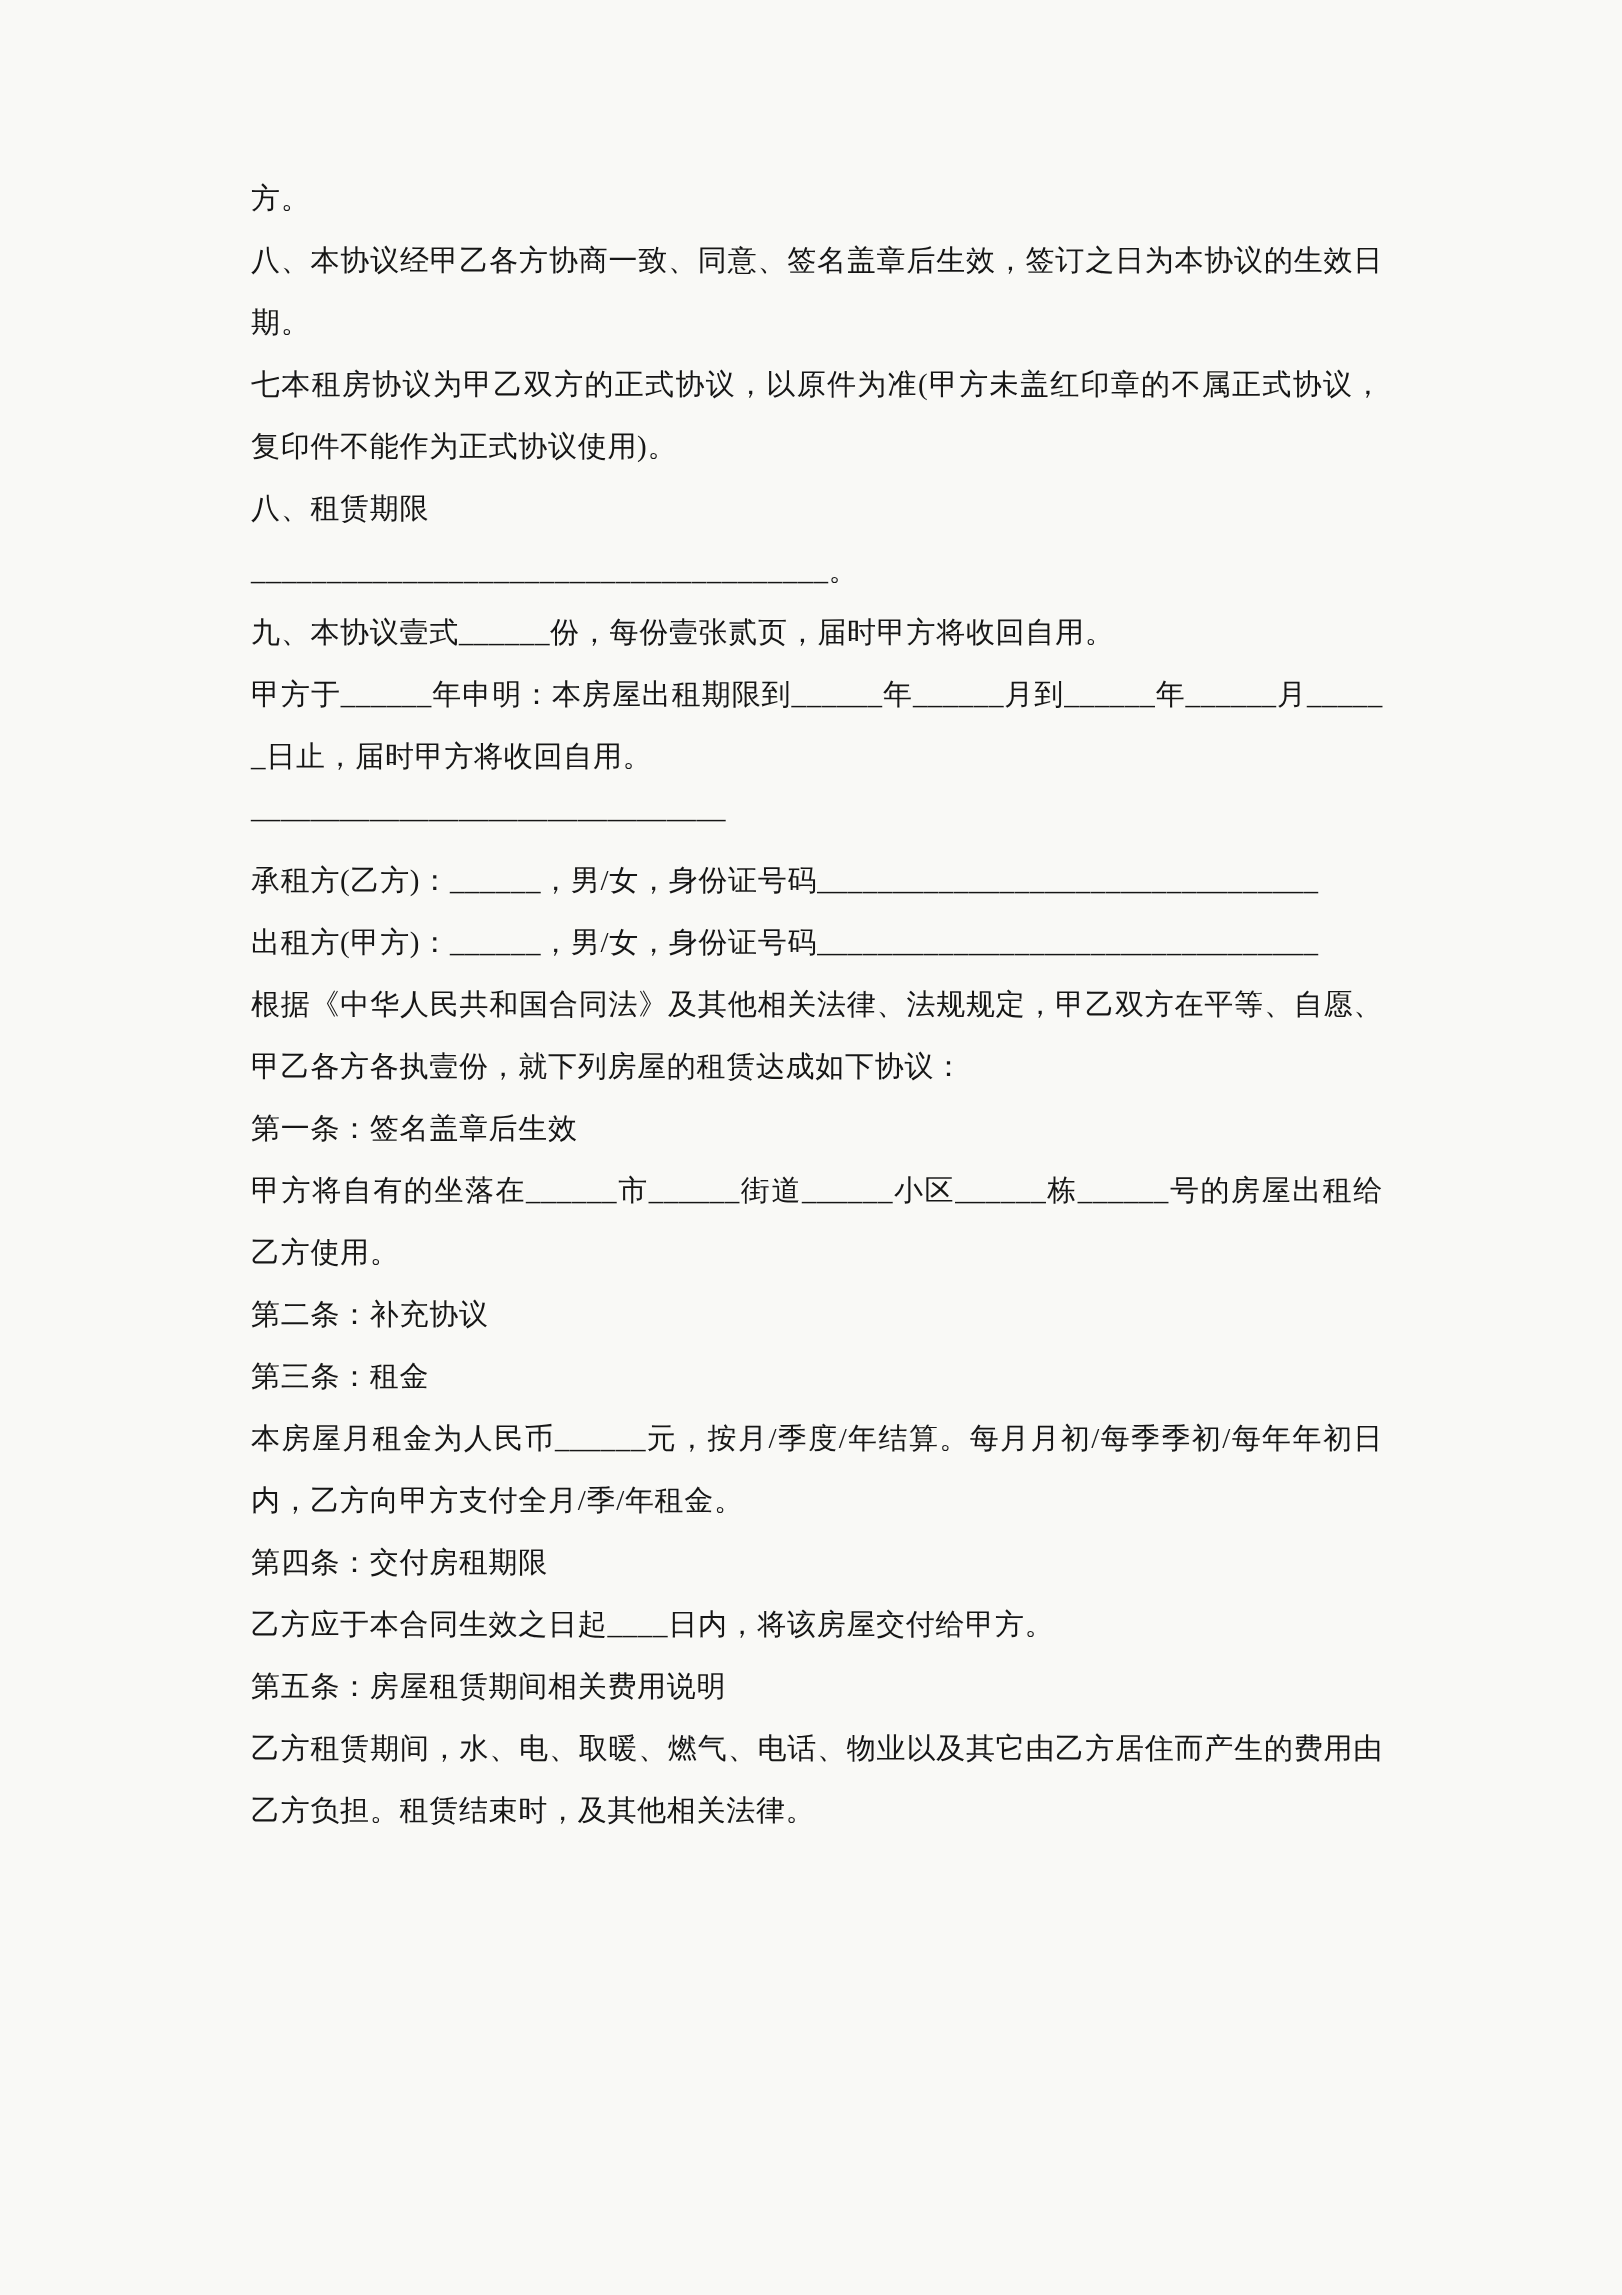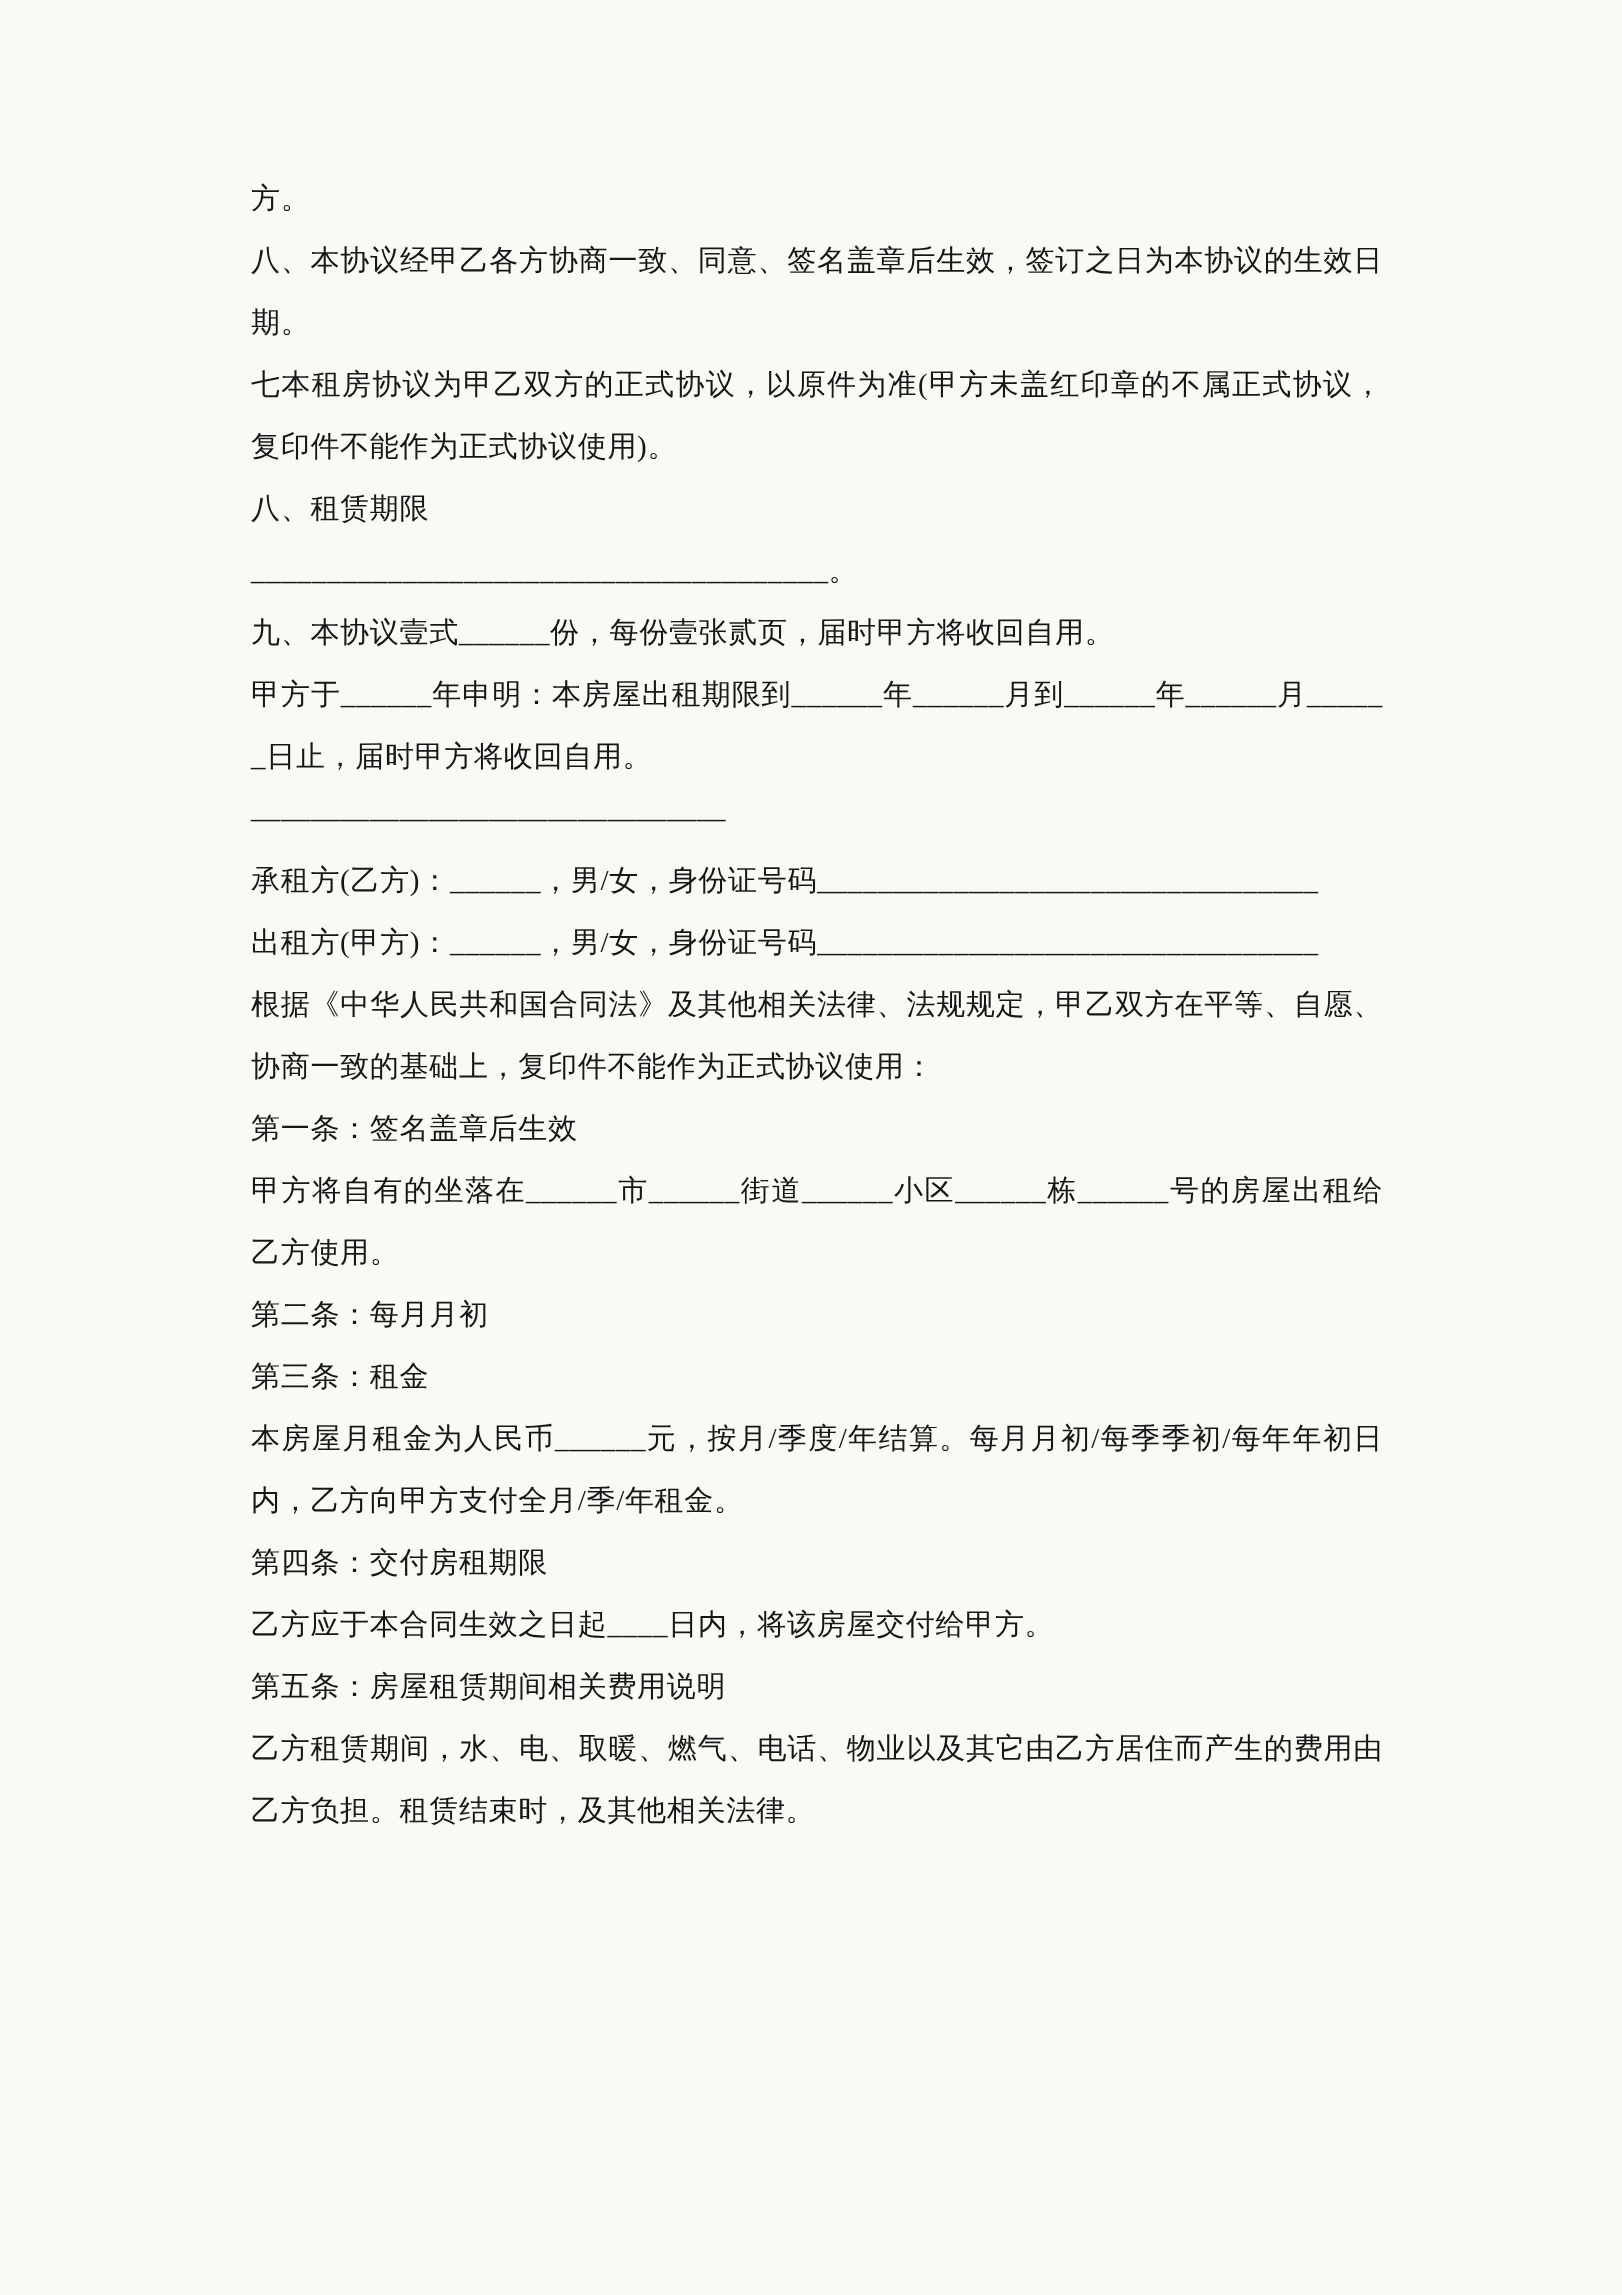--- a/index.html
+++ b/index.html
@@ -44,24 +44,24 @@
       <p class="para">方。</p>
       <p class="para">八、本协议经甲乙各方协商一致、同意、签名盖章后生效，签订之日为本协议的生效日期。</p>
       <p class="para">七本租房协议为甲乙双方的正式协议，以原件为准(甲方未盖红印章的不属正式协议，复印件不能作为正式协议使用)。</p>
       <p class="para">八、租赁期限</p>
       <p class="para">______________________________________。</p>
       <p class="para">九、本协议壹式______份，每份壹张贰页，届时甲方将收回自用。</p>
       <p class="para">甲方于______年申明：本房屋出租期限到______年______月到______年______月______日止，届时甲方将收回自用。</p>
       <p class="para">————————————————</p>
       <p class="para">承租方(乙方)：______，男/女，身份证号码_________________________________</p>
       <p class="para">出租方(甲方)：______，男/女，身份证号码_________________________________</p>
-      <p class="para">根据《中华人民共和国合同法》及其他相关法律、法规规定，甲乙双方在平等、自愿、协商一致的基础上，复印件不能作为正式协议使用：</p>
+      <p class="para">根据《中华人民共和国合同法》及其他相关法律、法规规定，甲乙双方在平等、自愿、甲乙各方各执壹份，就下列房屋的租赁达成如下协议：</p>
       <p class="para">第一条：签名盖章后生效</p>
       <p class="para">甲方将自有的坐落在______市______街道______小区______栋______号的房屋出租给乙方使用。</p>
-      <p class="para">第二条：每月月初</p>
+      <p class="para">第二条：补充协议</p>
       <p class="para">第三条：租金</p>
       <p class="para">本房屋月租金为人民币______元，按月/季度/年结算。每月月初/每季季初/每年年初日内，乙方向甲方支付全月/季/年租金。</p>
       <p class="para">第四条：交付房租期限</p>
       <p class="para">乙方应于本合同生效之日起____日内，将该房屋交付给甲方。</p>
       <p class="para">第五条：房屋租赁期间相关费用说明</p>
       <p class="para">乙方租赁期间，水、电、取暖、燃气、电话、物业以及其它由乙方居住而产生的费用由乙方负担。租赁结束时，及其他相关法律。</p>
     </div>
 </div>
 
 

